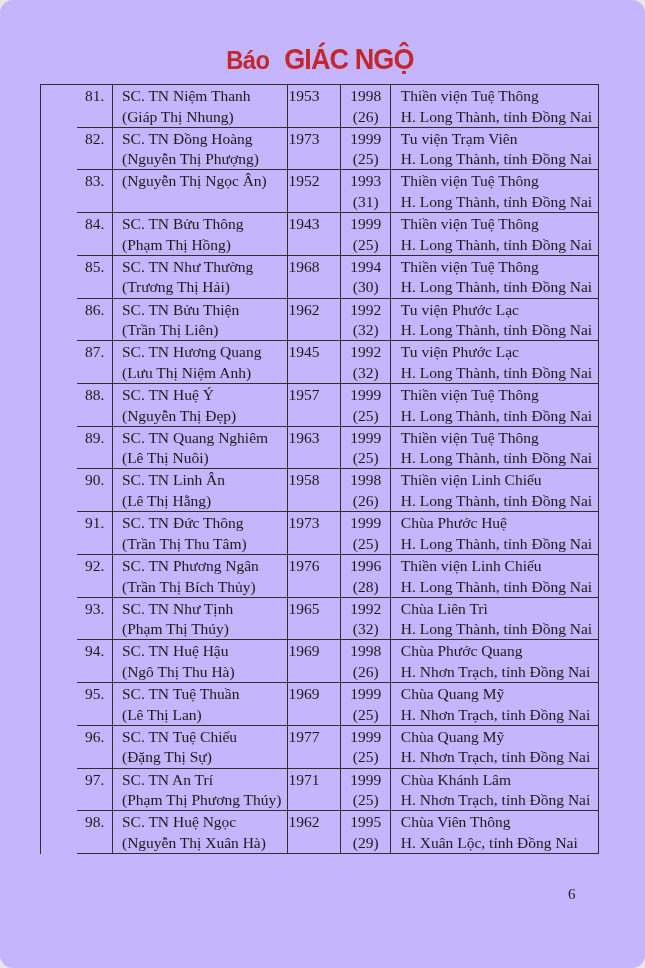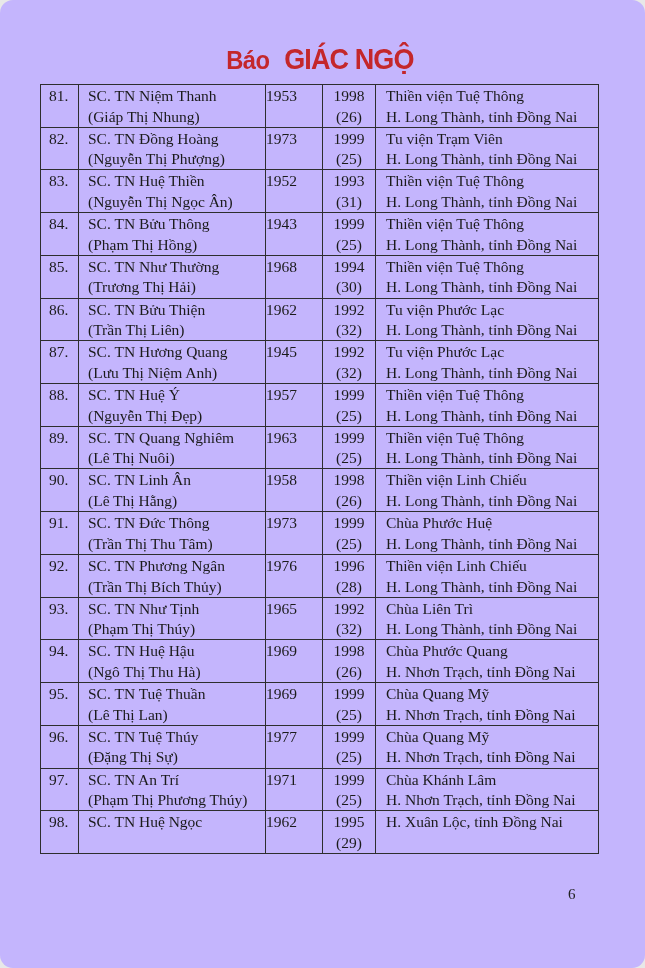--- a/index.html
+++ b/index.html
@@ -22,21 +22,21 @@
   .masthead .main {
     display:inline-block; font-size:30px; font-weight:700;
     letter-spacing:-1px; transform:scaleX(0.9); margin-left:2px;
     vertical-align:baseline;
   }
   .registry {
     position:absolute; left:40px; top:84px; width:558px;
     border-top:1.5px solid #2e2e2e; border-left:1.5px solid #2e2e2e;
     box-sizing:content-box;
   }
-  .row { display:flex; height:42.72px; }
+  .row { display:flex; height:42.72px;margin-left:36px; }
   .cell {
     box-sizing:border-box;
     border-right:1.5px solid #2e2e2e;
     border-bottom:1.5px solid #2e2e2e;
     font-size:15.5px; overflow:hidden;
   }
   .cell .l1, .cell .l2 { line-height:20.6px; white-space:nowrap; }
   .c-num   { width:38px;  padding:1px 0 0 8px; }
   .c-name  { width:187px; padding:1px 12px 0 9px; }
   .c-year  { width:57px;  padding-top:1px; text-align:left; }
@@ -96,21 +96,20 @@
         <div class="cell c-place">
           <div class="l1">Tu viện Trạm Viên</div>
           <div class="l2">H. Long Thành, tỉnh Đồng Nai</div>
         </div>
       </div>
       <div class="row">
         <div class="cell c-num">
           <div class="l1">83.</div>
         </div>
         <div class="cell c-name">
-          <div class="l1">SC. TN Huệ Thiền</div>
           <div class="l2">(Nguyễn Thị Ngọc Ân)</div>
         </div>
         <div class="cell c-year">
           <div class="l1">1952</div>
         </div>
         <div class="cell c-ord">
           <div class="l1">1993</div>
           <div class="l2">(31)</div>
         </div>
         <div class="cell c-place">
@@ -356,21 +355,21 @@
         <div class="cell c-place">
           <div class="l1">Chùa Quang Mỹ</div>
           <div class="l2">H. Nhơn Trạch, tỉnh Đồng Nai</div>
         </div>
       </div>
       <div class="row">
         <div class="cell c-num">
           <div class="l1">96.</div>
         </div>
         <div class="cell c-name">
-          <div class="l1">SC. TN Tuệ Thúy</div>
+          <div class="l1">SC. TN Tuệ Chiếu</div>
           <div class="l2">(Đặng Thị Sự)</div>
         </div>
         <div class="cell c-year">
           <div class="l1">1977</div>
         </div>
         <div class="cell c-ord">
           <div class="l1">1999</div>
           <div class="l2">(25)</div>
         </div>
         <div class="cell c-place">
@@ -397,29 +396,31 @@
           <div class="l1">Chùa Khánh Lâm</div>
           <div class="l2">H. Nhơn Trạch, tỉnh Đồng Nai</div>
         </div>
       </div>
       <div class="row">
         <div class="cell c-num">
           <div class="l1">98.</div>
         </div>
         <div class="cell c-name">
           <div class="l1">SC. TN Huệ Ngọc</div>
+          <div class="l2">(Nguyễn Thị Xuân Hà)</div>
         </div>
         <div class="cell c-year">
           <div class="l1">1962</div>
         </div>
         <div class="cell c-ord">
           <div class="l1">1995</div>
           <div class="l2">(29)</div>
         </div>
         <div class="cell c-place">
+          <div class="l1">Chùa Viên Thông</div>
           <div class="l2">H. Xuân Lộc, tỉnh Đồng Nai</div>
         </div>
       </div>
     </div>
 
   <div class="page-number">6</div>
 
 </div>
 
 </body></html>

